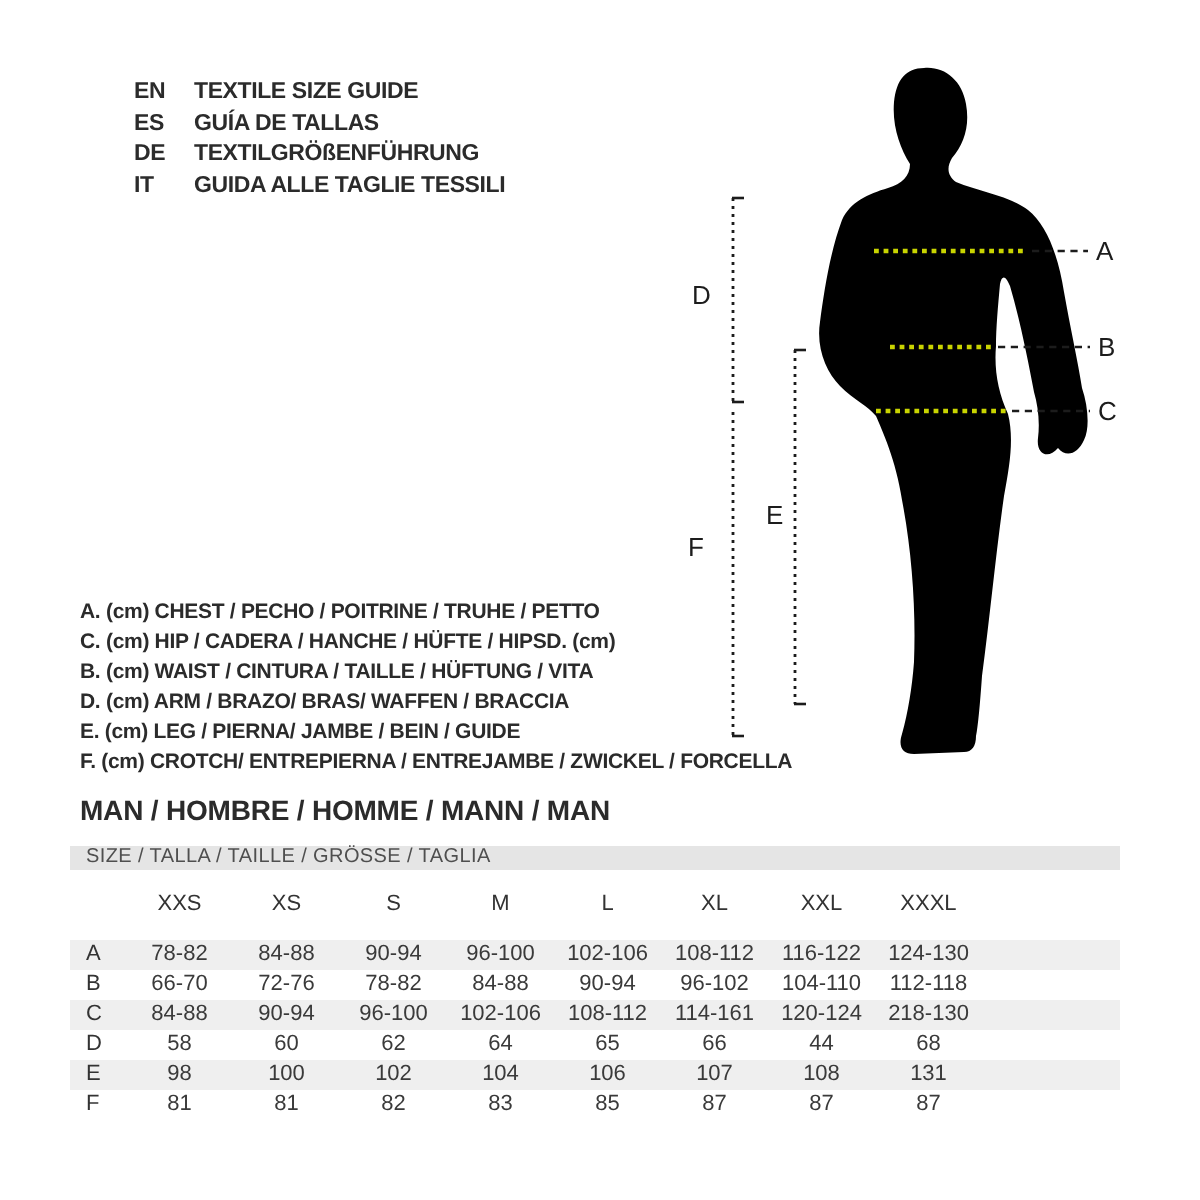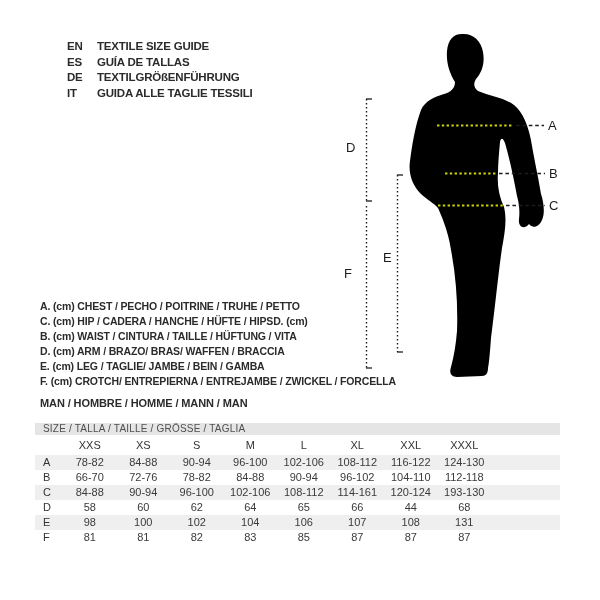--- a/index.html
+++ b/index.html
@@ -12,28 +12,28 @@
   .lang-block{position:absolute;left:48px;top:39px;}
   .lang-row{display:grid;grid-template-columns:30px auto;line-height:15.7px;
     font-size:11.5px;font-weight:700;letter-spacing:-0.2px;color:#2b2b2b;margin-left:19px;}
   
   .figure-svg{position:absolute;left:330px;top:20px;}
   .marker-label{font-family:"Liberation Sans",sans-serif;font-size:13px;fill:#1c1c1c;}
   
   .legend{position:absolute;left:40px;top:299px;}
   .legend-line{line-height:15px;font-size:10.5px;font-weight:700;
     letter-spacing:-0.15px;color:#2b2b2b;white-space:nowrap;}
-  .gender-line{position:absolute;left:40px;top:397px;font-size:11px;font-weight:700;
+  .gender-line{position:absolute;left:40px;top:397px;font-size:14px;font-weight:700;
     letter-spacing:-0.1px;color:#2b2b2b;}
   
   .size-table{position:absolute;left:35px;top:423px;width:525px;}
   .table-header-bar{height:12px;line-height:12px;background:#e5e5e5;color:#4f4f4f;
     font-size:10px;font-weight:400;letter-spacing:0.2px;padding-left:8px;box-sizing:border-box;}
   .t-row{display:grid;grid-template-columns:28px repeat(8,53.5px) 1fr;align-items:center;}
-  .t-sizes{height:20px;font-size:11px;color:#333333;}
+  .t-sizes{height:35px;font-size:11px;color:#333333;}
   .t-data{height:15px;font-size:11px;color:#3a3a3a;}
   .t-cell{text-align:center;line-height:15px;}
   .t-label{text-align:left;padding-left:8px;line-height:15px;color:#333333;}
   .stripe{background:#efefef;}
 </style>
 </head>
 <body>
 
 <div class="canvas">
 
@@ -116,21 +116,21 @@
     <line x1="366.5" y1="206" x2="366.5" y2="368" stroke="#1c1c1c" stroke-width="1.4" stroke-dasharray="1.5 2.5"></line>
     <line x1="366" y1="368" x2="372" y2="368" stroke="#1c1c1c" stroke-width="1.3"></line>
     <text class="marker-label" x="344" y="278">F</text>
   </svg>
 
   <div class="legend">
     <div class="legend-line">A. (cm) CHEST / PECHO / POITRINE / TRUHE / PETTO</div>
     <div class="legend-line">C. (cm) HIP / CADERA / HANCHE / HÜFTE / HIPSD. (cm)</div>
     <div class="legend-line">B. (cm) WAIST / CINTURA / TAILLE / HÜFTUNG / VITA</div>
     <div class="legend-line">D. (cm) ARM / BRAZO/ BRAS/ WAFFEN / BRACCIA</div>
-    <div class="legend-line">E. (cm) LEG / TAGLIE/ JAMBE / BEIN / GAMBA</div>
+    <div class="legend-line">E. (cm) LEG / PIERNA/ JAMBE / BEIN / GUIDE</div>
     <div class="legend-line">F. (cm) CROTCH/ ENTREPIERNA / ENTREJAMBE / ZWICKEL / FORCELLA</div>
   </div>
 
   <div class="gender-line">MAN / HOMBRE / HOMME / MANN / MAN</div>
 
   <div class="size-table">
     <div class="table-header-bar">SIZE / TALLA / TAILLE / GRÖSSE / TAGLIA</div>
 
     <div class="t-row t-sizes">
       <div class="t-label"></div>
@@ -173,21 +173,21 @@
 
     <div class="t-row t-data stripe">
       <div class="t-label">C</div>
       <div class="t-cell">84-88</div>
       <div class="t-cell">90-94</div>
       <div class="t-cell">96-100</div>
       <div class="t-cell">102-106</div>
       <div class="t-cell">108-112</div>
       <div class="t-cell">114-161</div>
       <div class="t-cell">120-124</div>
-      <div class="t-cell">193-130</div>
+      <div class="t-cell">218-130</div>
       <div></div>
     </div>
 
     <div class="t-row t-data">
       <div class="t-label">D</div>
       <div class="t-cell">58</div>
       <div class="t-cell">60</div>
       <div class="t-cell">62</div>
       <div class="t-cell">64</div>
       <div class="t-cell">65</div>

